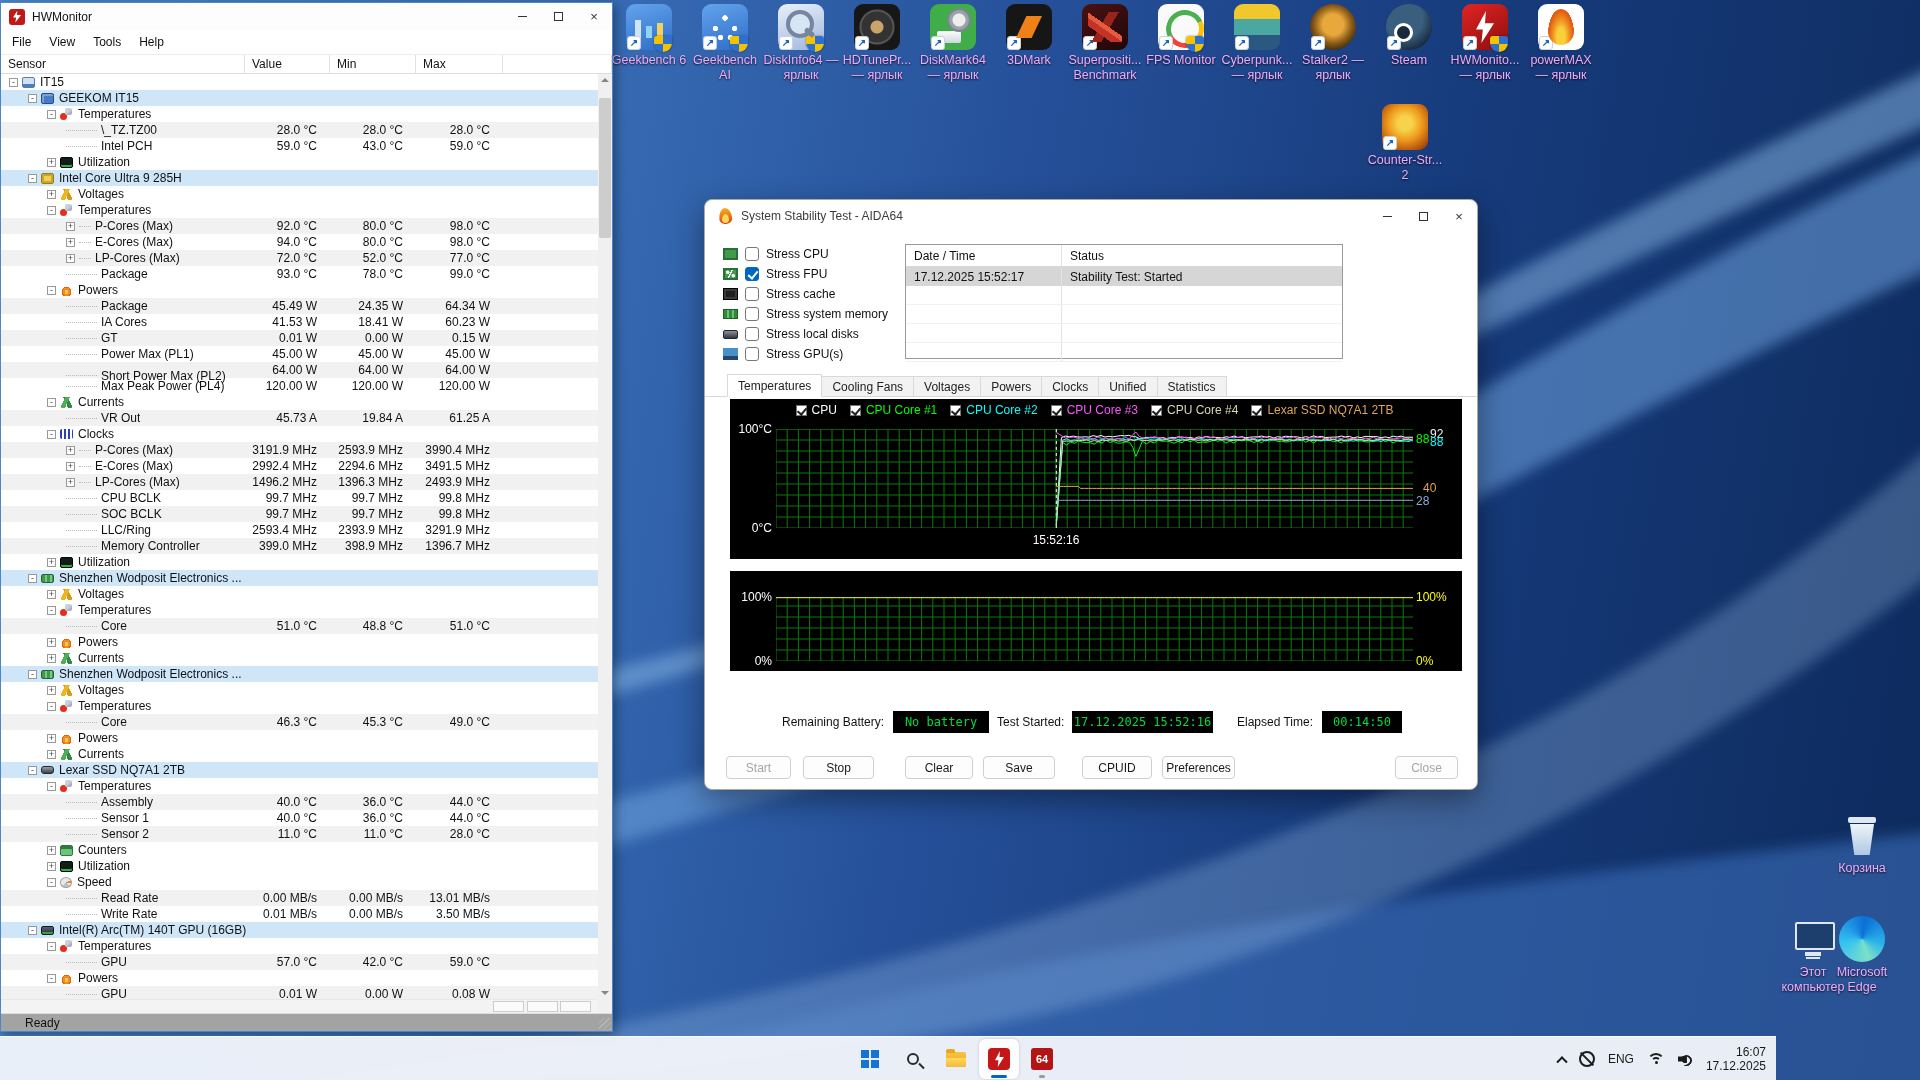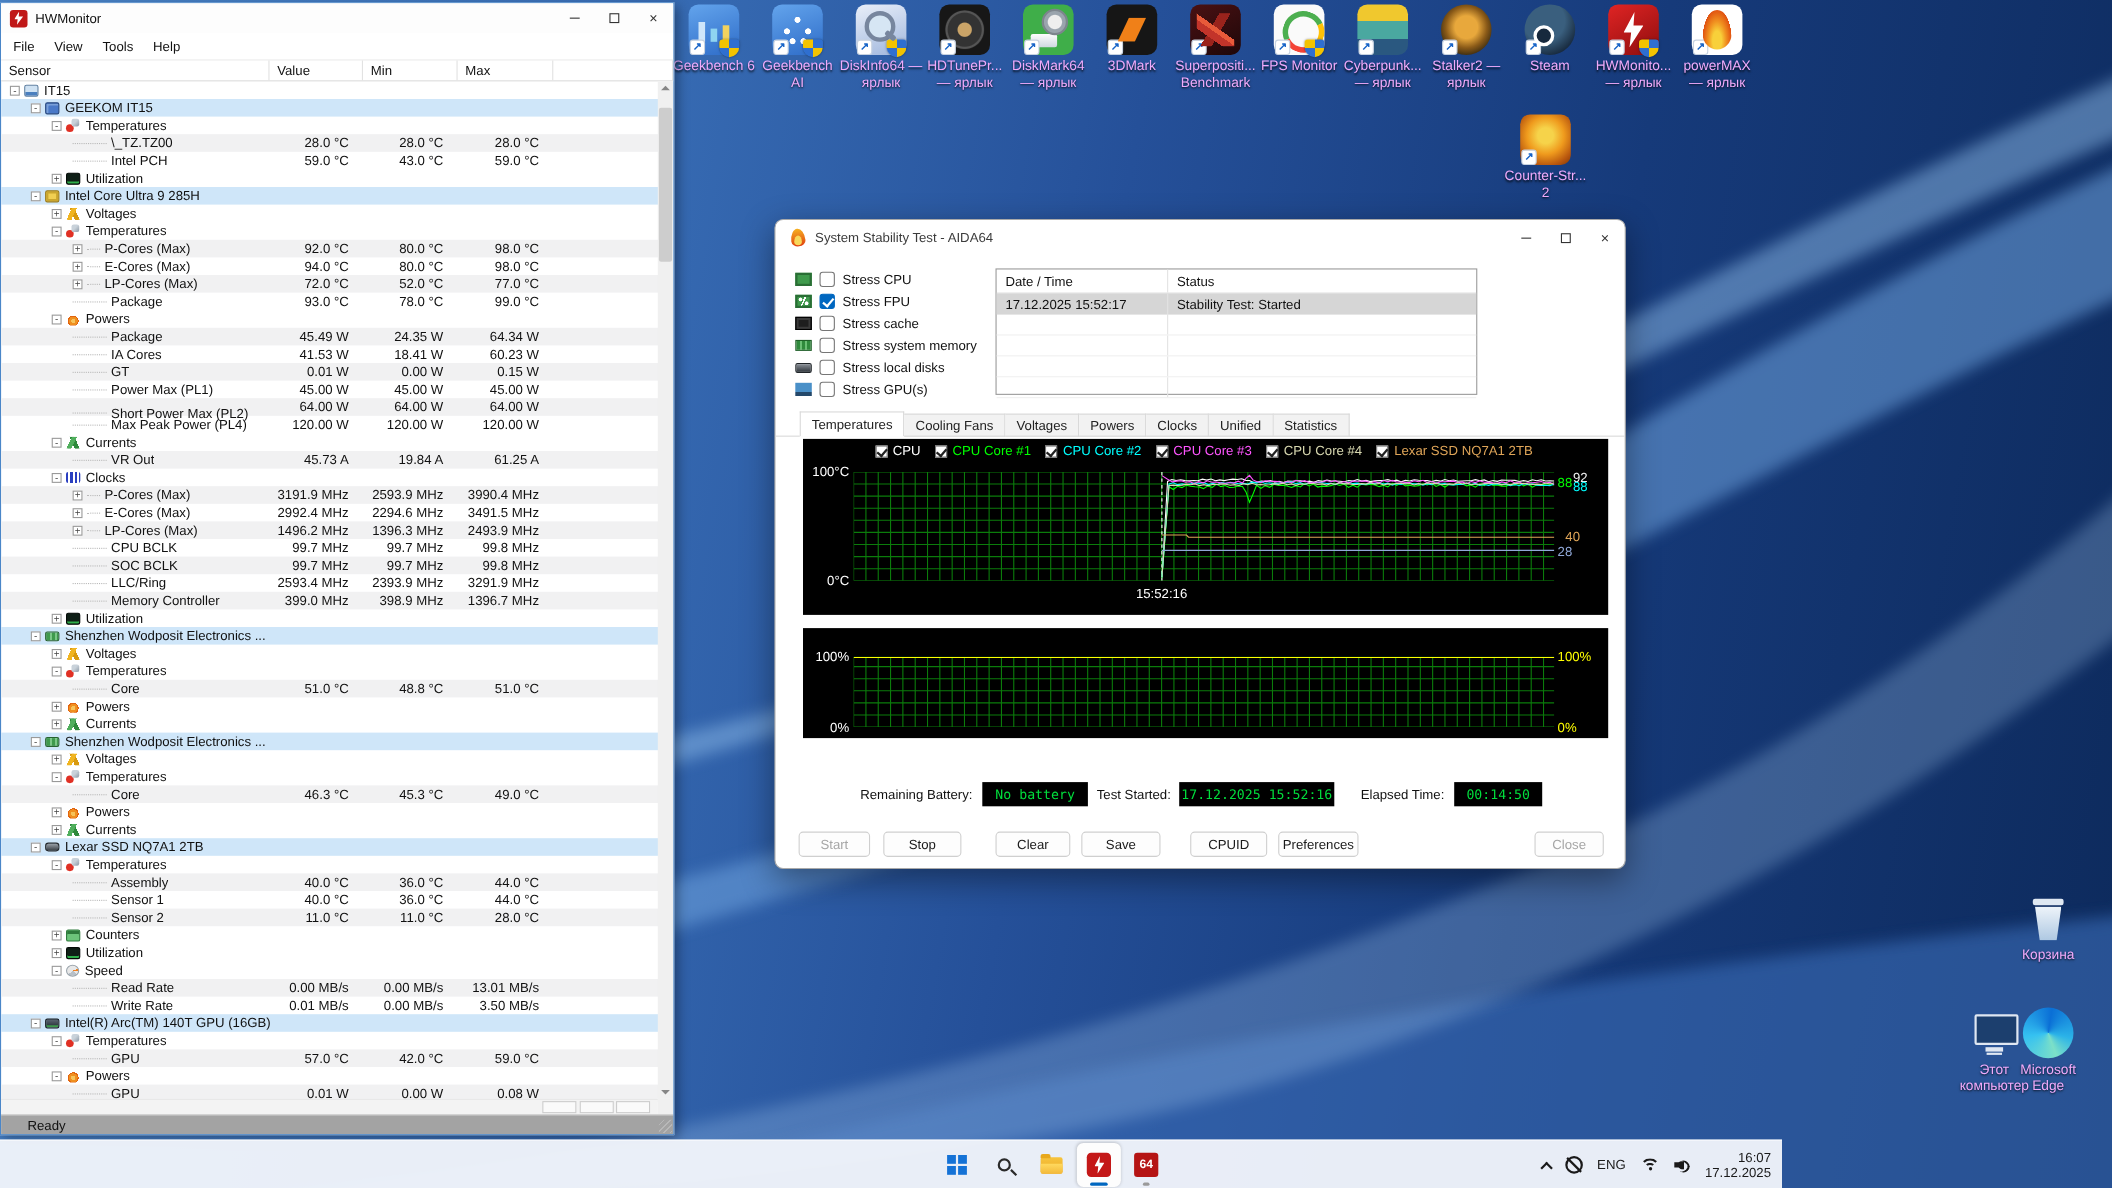--- a/index.html
+++ b/index.html
@@ -142,21 +142,21 @@
 .axlab.yellow{color:#ffff00}
 .axlab.right{left:686px;text-align:left;width:44px}
 .rlabel{position:absolute;font-size:12px}
 .timelab{position:absolute;left:286px;width:80px;text-align:center;font-size:12px;color:#fff;top:134px}
 .g2head{position:absolute;left:0;right:0;top:4px;display:flex;justify-content:center;gap:7px;font-size:12px;font-weight:bold}
 .lcd-label{position:absolute;top:511px;height:22px;display:flex;align-items:center;font-size:12px;color:#111}
 .lcd{position:absolute;top:511px;height:22px;background:#000;color:#00dd3c;font-family:"DejaVu Sans Mono",monospace;font-size:12px;display:flex;align-items:center;justify-content:center}
 .btn{position:absolute;top:556px;height:23px;background:#fdfdfd;border:1px solid #cfcfcf;border-radius:4px;font-size:12px;display:flex;align-items:center;justify-content:center;color:#1a1a1a}
 .btn.disabled{color:#a6a6a6}
 
-.taskbar{position:absolute;left:0;bottom:0;width:1620px;height:44px;background:rgba(240,244,250,.96);border-top:1px solid rgba(255,255,255,.7)}
+.taskbar{position:absolute;left:0;bottom:0;width:1776px;height:44px;background:rgba(240,244,250,.96);border-top:1px solid rgba(255,255,255,.7)}
 .tb-center{position:absolute;left:850px;top:2px;display:flex;gap:3px}
 .tb-app{width:40px;height:40px;border-radius:6px;display:flex;align-items:center;justify-content:center;position:relative}
 .tb-app.active{background:#fdfdfd;box-shadow:0 0 3px rgba(0,0,0,.18)}
 .tb-pill{position:absolute;bottom:1px;left:50%;transform:translateX(-50%);width:16px;height:3px;border-radius:2px;background:#0067c0}
 .tb-dot{position:absolute;bottom:1px;left:50%;transform:translateX(-50%);width:6px;height:3px;border-radius:2px;background:#9a9a9a}
 .tba-start{width:18px;height:18px;background:linear-gradient(#1572d6,#1572d6) 0 0/8px 8px no-repeat,linear-gradient(#1572d6,#1572d6) 10px 0/8px 8px no-repeat,linear-gradient(#1572d6,#1572d6) 0 10px/8px 8px no-repeat,linear-gradient(#1572d6,#1572d6) 10px 10px/8px 8px no-repeat}
 .tba-search{width:12px;height:12px;border:2px solid #2a2a2a;border-radius:50%;position:relative}
 .tba-search::after{content:"";position:absolute;left:9px;top:10px;width:7px;height:2px;background:#2a2a2a;transform:rotate(45deg)}
 .tba-folder{width:20px;height:15px;background:linear-gradient(180deg,#f6c43d,#eda928);border-radius:2px;position:relative}
 .tba-folder::before{content:"";position:absolute;left:0;top:-3px;width:9px;height:4px;background:#e8a81c;border-radius:2px 2px 0 0}

